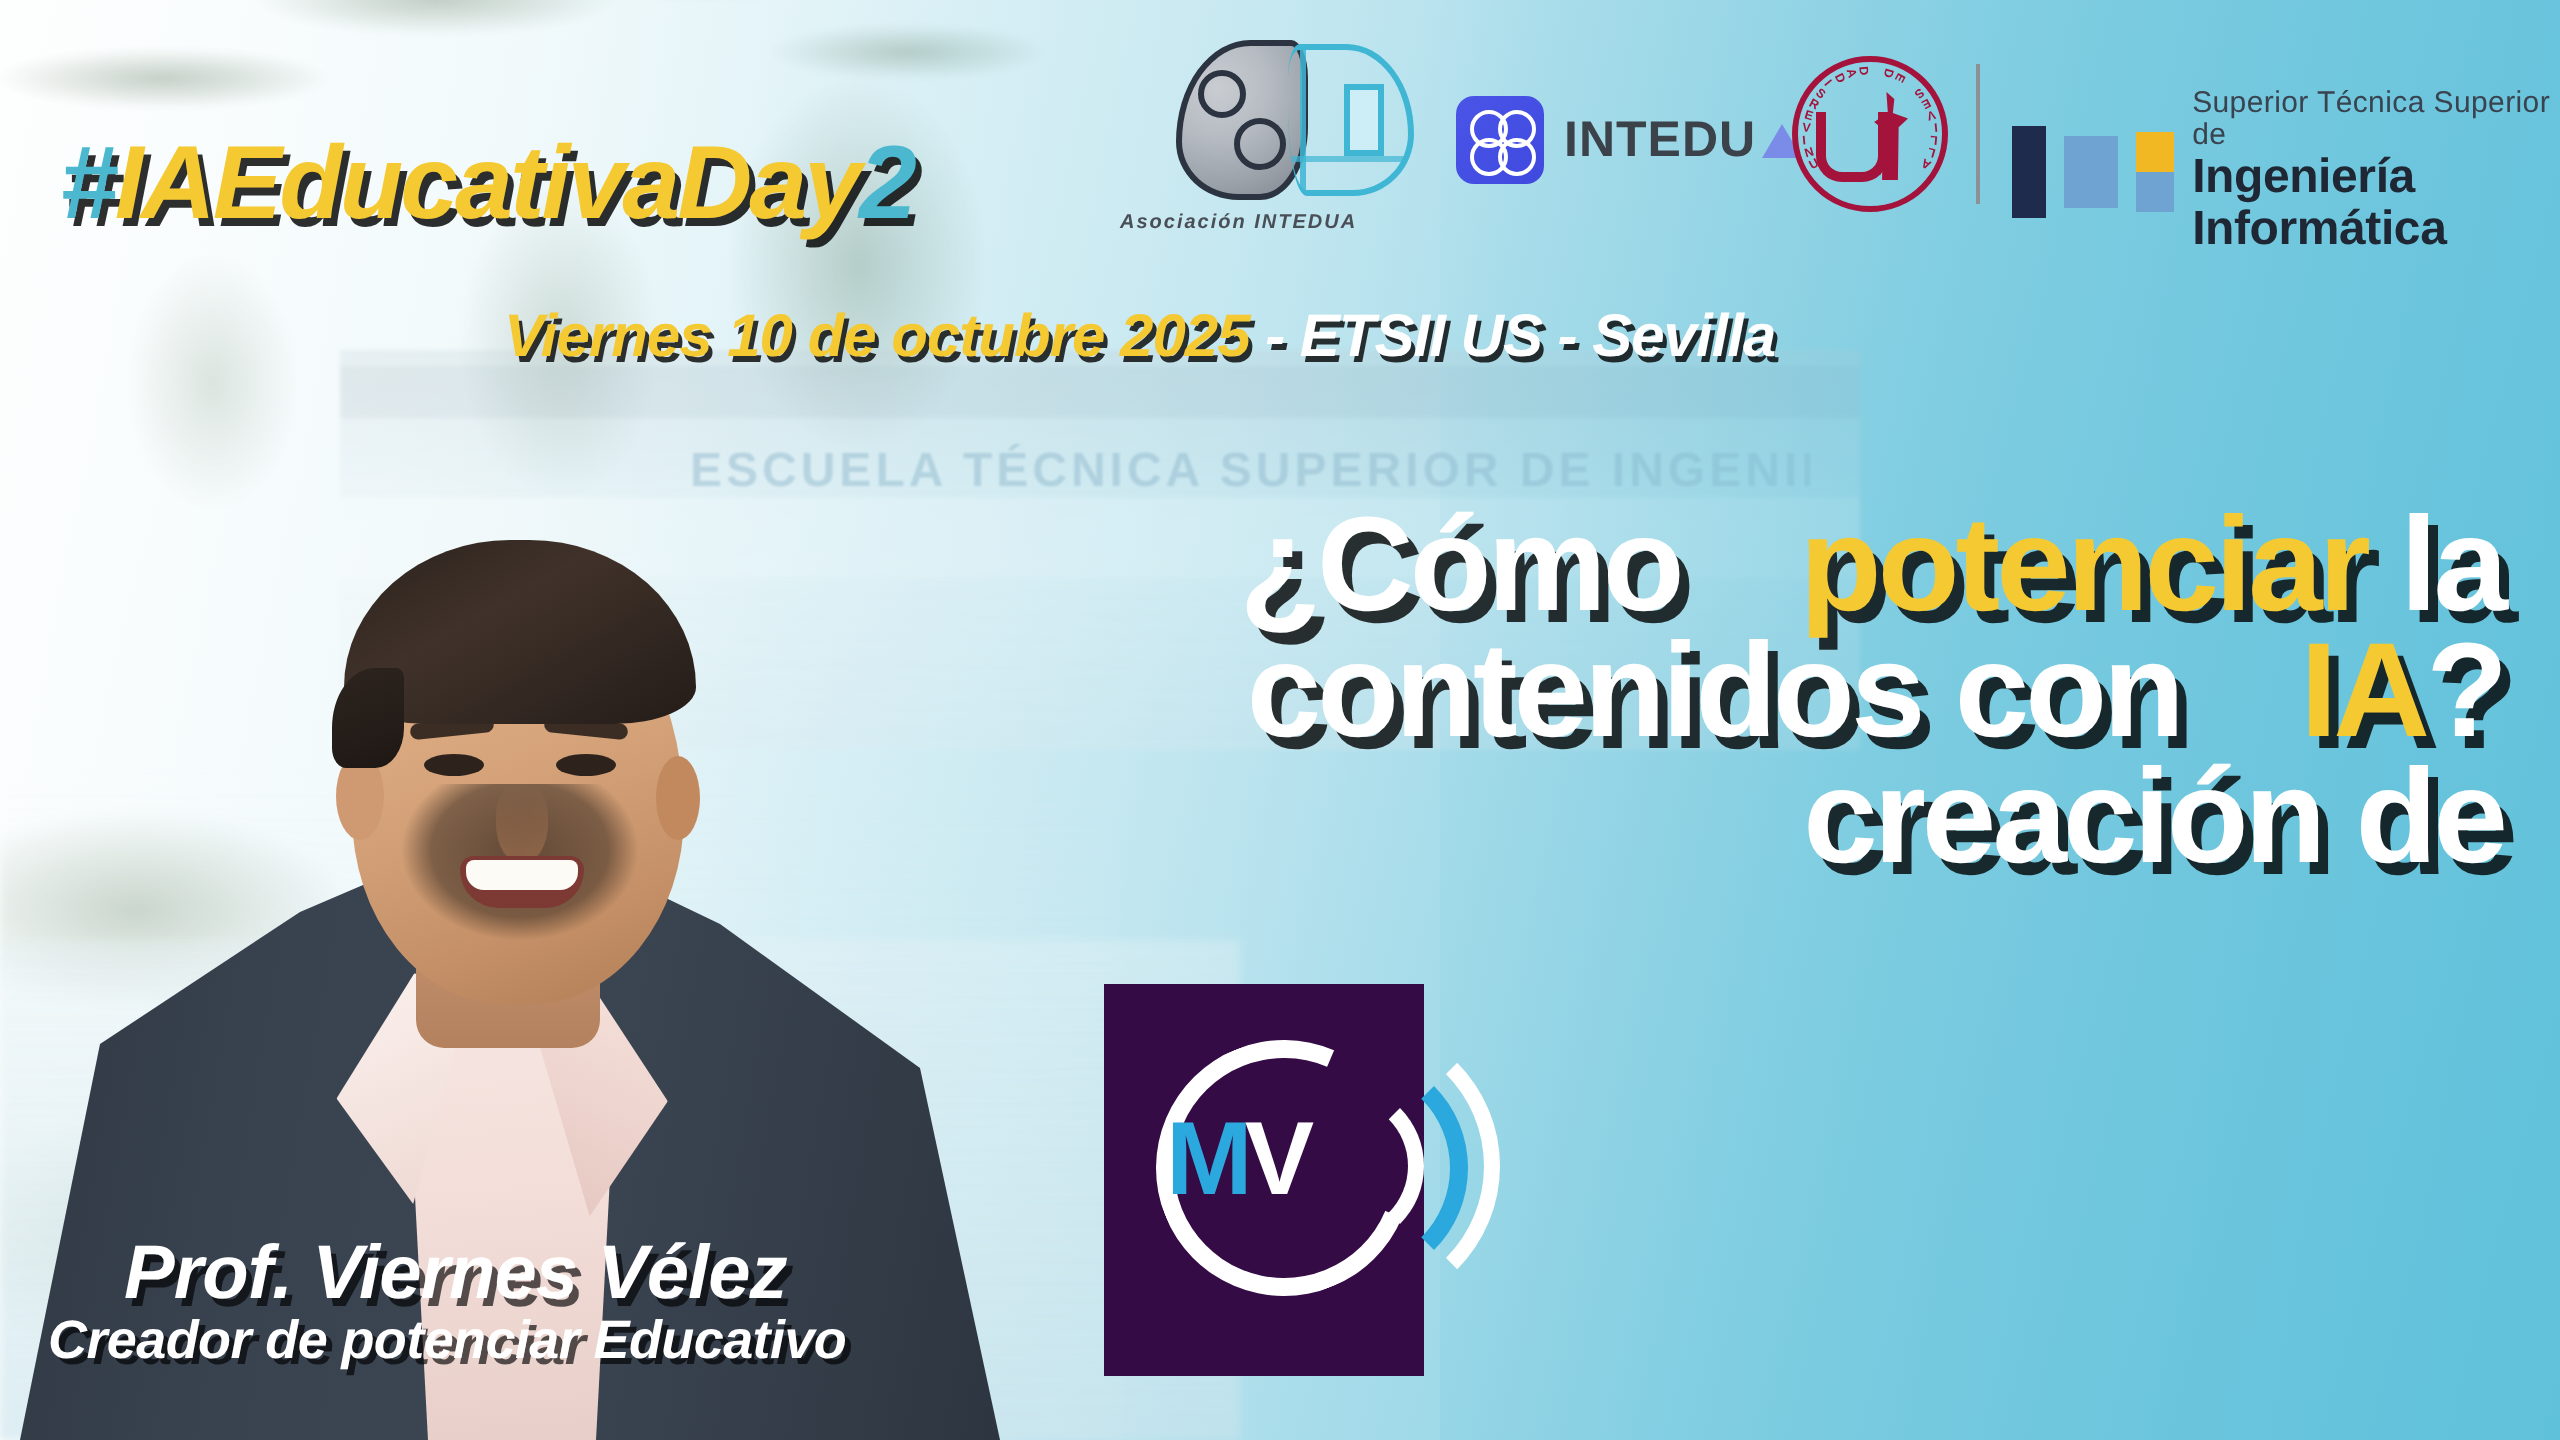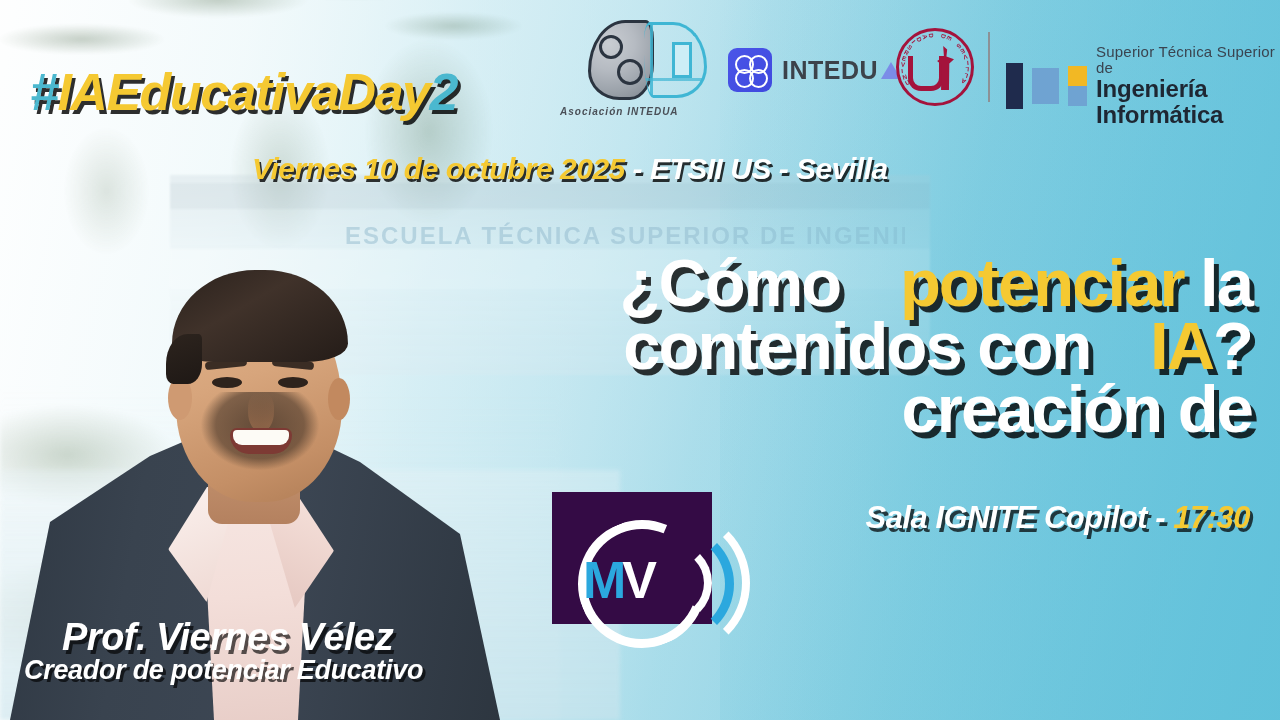--- a/index.html
+++ b/index.html
@@ -288,21 +288,21 @@
     position:absolute; right:30px; top:500px;
     font-size:31px; font-weight:900; font-style:italic; letter-spacing:-.5px;
     text-shadow: 3px 4px 0 rgba(0,0,0,.72);
     white-space:nowrap;
   }
   .rt-white{ color:#ffffff; }
   .rt-yellow{ color:#F5C932; }
 
   
   .mv{
-    position:absolute; left:552px; top:492px; width:160px; height:132px;
+    position:absolute; left:552px; top:492px; width:160px; height:196px;
     background:#340B45;
   }
   .mv-arc{
     position:absolute; left:26px; top:28px; width:110px; height:110px;
     border:9px solid #ffffff; border-radius:50%;
     border-right-color: transparent;
     transform: rotate(-22deg);
   }
   .mv-letters{
     position:absolute; left:0; right:0; top:62px; text-align:center;
@@ -442,21 +442,20 @@
       <div class="et-l2">Ingeniería Informática</div>
     </div>
   </div>
 
   <div class="title">
     <span class="line"><span class="t-white">¿Cómo </span><span class="t-yellow">potenciar</span><span class="t-white"> la</span></span>
     <span class="line"><span class="t-white">contenidos con </span><span class="t-yellow">IA</span><span class="t-white">?</span></span>
     <span class="line t-white">creación de</span>
   </div>
 
-  <div class="roomtime"><span class="rt-white">Sala IGNITE Copilot - </span><span class="rt-yellow">17:30</span></div>
 
   <div class="mv">
     <div class="mv-w3"></div>
     <div class="mv-w2"></div>
     <div class="mv-w1"></div>
     <div class="mv-arc"></div>
     <div class="mv-letters"><span class="mv-m">M</span><span class="mv-v">V</span></div>
   </div>
 
   <div class="sp-name">Prof. Viernes Vélez</div>

